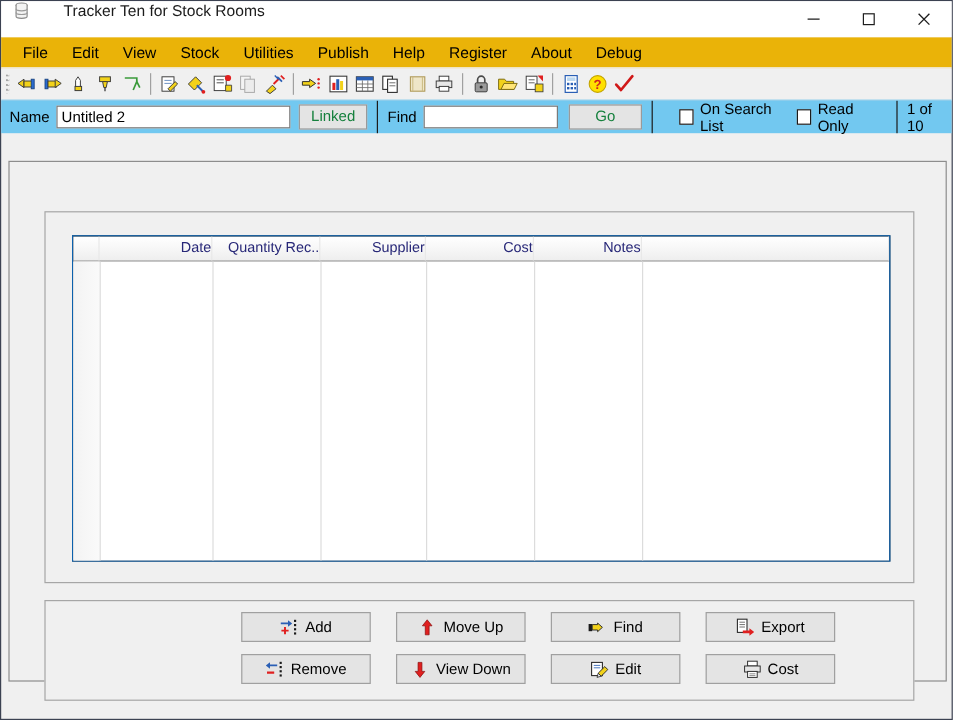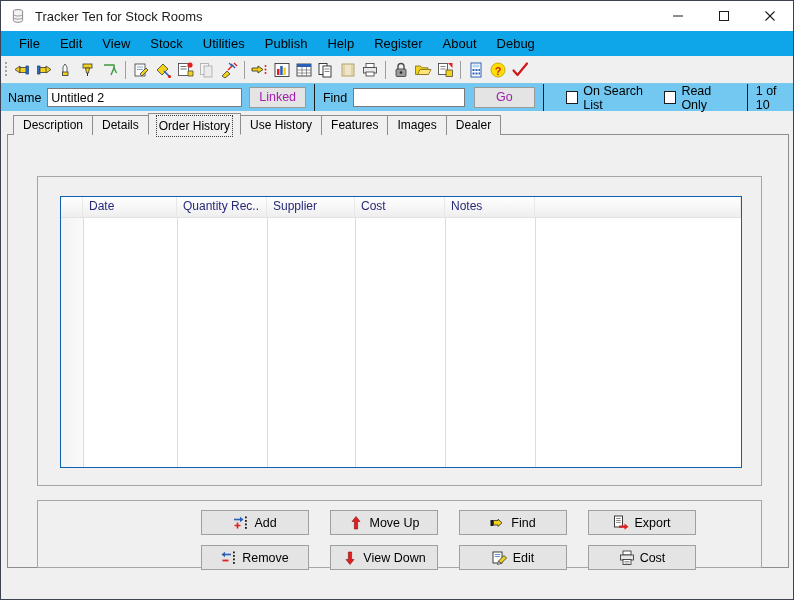--- a/index.html
+++ b/index.html
@@ -25,21 +25,21 @@
     border: 1px solid #3c4252;
     background: #f0f0f0;
   }
 
   
   #titlebar {
     position: relative;
     height: 30px;
     background: #ffffff;
     display: flex;
-    align-items: center;
+    gap: 18px;
   }
   #app-icon {
     width: 16px; height: 16px;
     margin-left: 9px;
     position: relative;
     flex: 0 0 auto;
   }
   #title-text {
     margin-left: 9px;
     font-size: 13px;
@@ -56,21 +56,21 @@
     display: flex; align-items: center; justify-content: center;
     font-size: 12px;
     color: #222;
     line-height: 1;
   }
   .win-btn svg { display:block; }
 
   
   #menubar {
     height: 25px;
-    background: #0ea5e9;
+    background: #eab308;
     display: flex;
     align-items: center;
     padding-left: 8px;
     border-bottom: 1px solid #f0f0f0;
   }
   .menu-item {
     padding: 3px 10px;
     font-size: 13px;
     color: #000;
     white-space: nowrap;
@@ -129,21 +129,21 @@
     outline: none;
   }
   #name-input { width: 200px; }
   #find-input { width: 112px; }
   .btn3d {
     box-sizing: border-box;
     background: #e4e4e4;
     border: 1px solid #9a9a9a;
     font-family: "Liberation Sans", sans-serif;
     font-size: 12.5px;
-    color: #a21caf;
+    color: #15803d;
     height: 21px;
     text-align: center;
     line-height: 19px;
   }
   #linked-btn { width: 58px; margin-left: 7px; }
   #go-btn { width: 62px; margin-left: 9px; }
   .vsep {
     width: 1px; height: 27px;
     background: #1c1c1c;
     margin: 0 8px;
@@ -216,32 +216,33 @@
     box-sizing: border-box;
     border: 1px solid #a6a6a6;
     background: #f0f0f0;
   }
   #grid-group {
     left: 29px; top: 41px;
     width: 725px; height: 310px;
   }
   #btn-group {
     left: 29px; top: 365px;
-    width: 725px; height: 68px;
+    width: 725px; height: 84px;
   }
 
   
   #grid {
     position: absolute;
     left: 22px; top: 19px;
     width: 682px; height: 272px;
     box-sizing: border-box;
     border: 1px solid #0c61ad;
     background: #404040;
     overflow: hidden;
+    text-align: right;
   }
   #grid-header {
     display: flex;
     height: 20px;
     background: linear-gradient(to bottom, #ffffff 0%, #f6f6f6 55%, #eeeeee 100%);
     border-bottom: 1px solid #e2e2e2;
   }
   .hcell {
     box-sizing: border-box;
     font-size: 12px;
@@ -537,31 +538,20 @@
     </div>
     <div class="cbwrap">
       <span class="cbox"></span>
       <span>Read Only</span>
     </div>
     <div class="vsep"></div>
     <span id="count-text" style="margin-left:0">1 of 10</span>
   </div>
 
   <div id="tabarea">
-    <div id="tabstrip">
-      <div class="tab"><span class="tab-focus">Description</span></div>
-      <div class="tab"><span class="tab-focus">Details</span></div>
-      <div class="tab active">
-          <span class="tab-focus">Order History</span>
-        </div>
-      <div class="tab"><span class="tab-focus">Use History</span></div>
-      <div class="tab"><span class="tab-focus">Features</span></div>
-      <div class="tab"><span class="tab-focus">Images</span></div>
-      <div class="tab"><span class="tab-focus">Dealer</span></div>
-    </div>
 
     <div id="tabbody">
 
       <div class="groupbox" id="grid-group">
         <div id="grid">
           <div id="grid-header">
             <div class="hcell corner" style="width:22px"></div>
             <div class="hcell" style="width:94px">Date</div>
             <div class="hcell" style="width:90px">Quantity Rec..</div>
             <div class="hcell" style="width:88px">Supplier</div>

